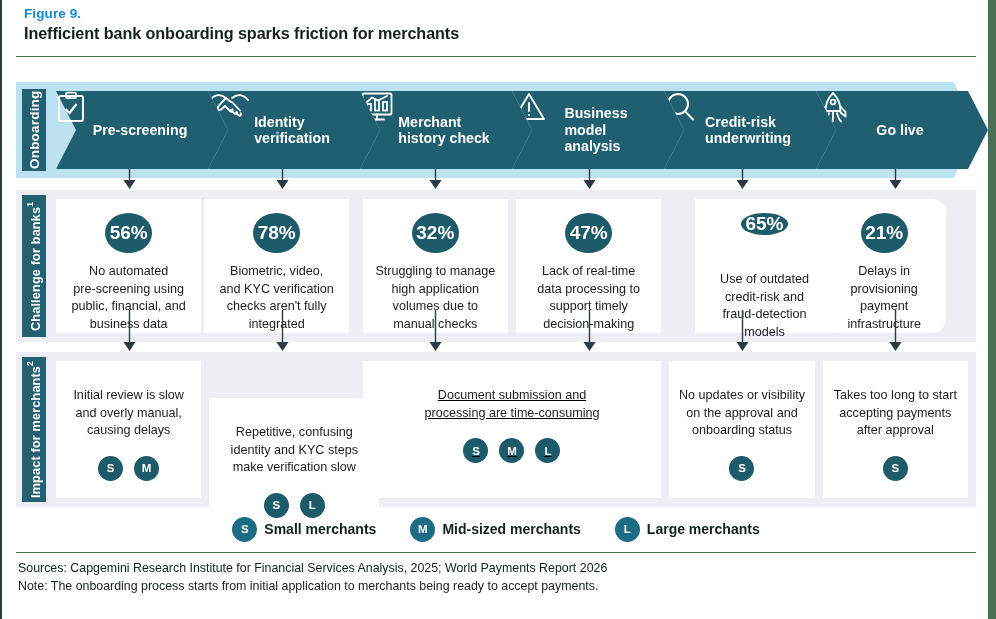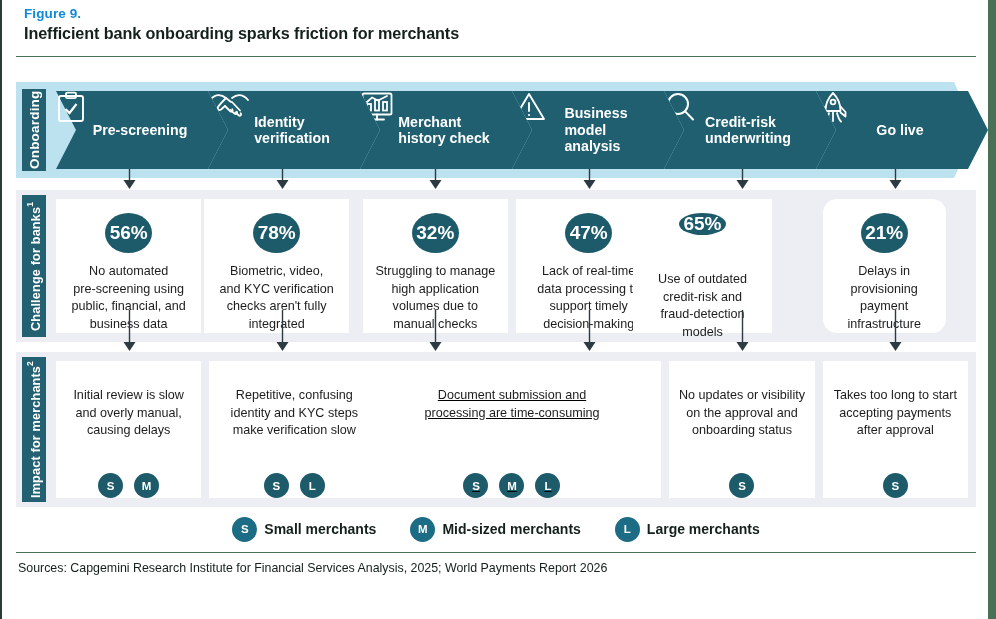--- a/index.html
+++ b/index.html
@@ -113,21 +113,21 @@
   }
   #tab-impact {
     left: 6px; top: 5px; width: 24px; height: 145px;
     font-size: 12.6px;
   }
   #impact-row { position: absolute; top: 9px; height: 137px; left: 40px; width: 912px; }
   .i-card {
     position: absolute; top: 0; height: 137px;
     background: #ffffff;
     display: flex; flex-direction: column; align-items: center;
-    justify-content: space-between;
+    justify-content: flex-start;
     padding-top: 26px;
   }
   .i-text {
     padding: 0 8px;
     font-size: 12.6px; line-height: 17.5px; color: #1c1c1c;
     text-align: center; white-space: pre-line;
   }
   .badges { display: flex; gap: 11px; margin-top: 16px; }
   .badge {
     width: 25px; height: 25px; border-radius: 50%;
@@ -337,21 +337,21 @@
 volumes due to
 manual checks</div>
         </div>
         <div class="c-card" style="left: 460px; width: 145.333px;">
           <div class="pct-circle">47%</div>
           <div class="c-text">Lack of real-time
 data processing to
 support timely
 decision-making</div>
         </div>
-        <div class="c-card" style="left: 577px; width: 139px; gap: 26px;">
+        <div class="c-card" style="left: 639px; width: 139px; gap: 26px;">
           <div class="pct-circle">65%</div>
           <div class="c-text">Use of outdated
 credit-risk and
 fraud-detection
 models</div>
         </div>
         <div class="c-card" style="left: 766.667px; width: 123px; border-radius: 14px;">
           <div class="pct-circle">21%</div>
           <div class="c-text">Delays in
 provisioning
@@ -385,21 +385,21 @@
     <div id="impact-row">
         <div class="i-card" style="left: 0px; width: 145.333px;">
           <div class="i-text">Initial review is slow
 and overly manual,
 causing delays</div>
           <div class="badges">
             <span class="badge">S</span>
             <span class="badge">M</span>
           </div>
         </div>
-        <div class="i-card" style="left: 153.333px; width: 170px;">
+        <div class="i-card" style="left: 153.333px; width: 170px; margin-top: 37px;">
           <div class="i-text">Repetitive, confusing
 identity and KYC steps
 make verification slow</div>
           <div class="badges">
             <span class="badge">S</span>
             <span class="badge">L</span>
           </div>
         </div>
         <div class="i-card" style="left: 306.667px; width: 298.667px; text-decoration: underline;">
           <div class="i-text">Document submission and
@@ -440,15 +440,16 @@
       </div>
       <div class="legend-item">
         <span class="legend-badge">L</span>
         <span class="legend-label">Large merchants</span>
       </div>
     </div>
   <div id="footer-rule"></div>
 
   <div id="footnotes">
     <div>Sources: Capgemini Research Institute for Financial Services Analysis, 2025; World Payments Report 2026</div>
+    <div>Note: The onboarding process starts from initial application to merchants being ready to accept payments.</div>
   </div>
 
 </div>
 
 </body></html>

